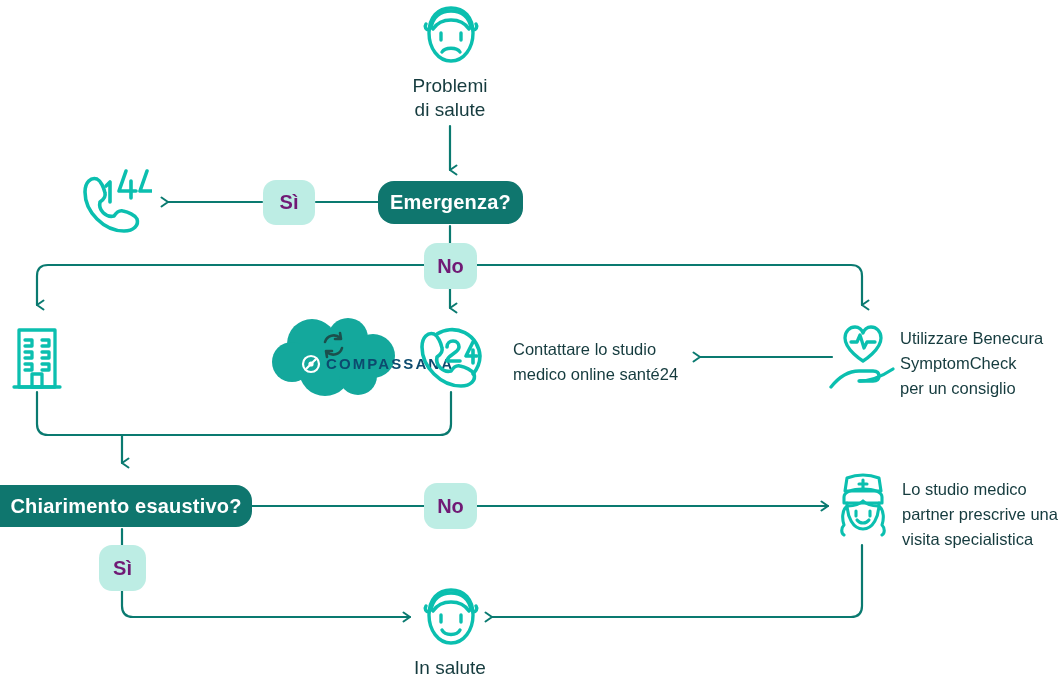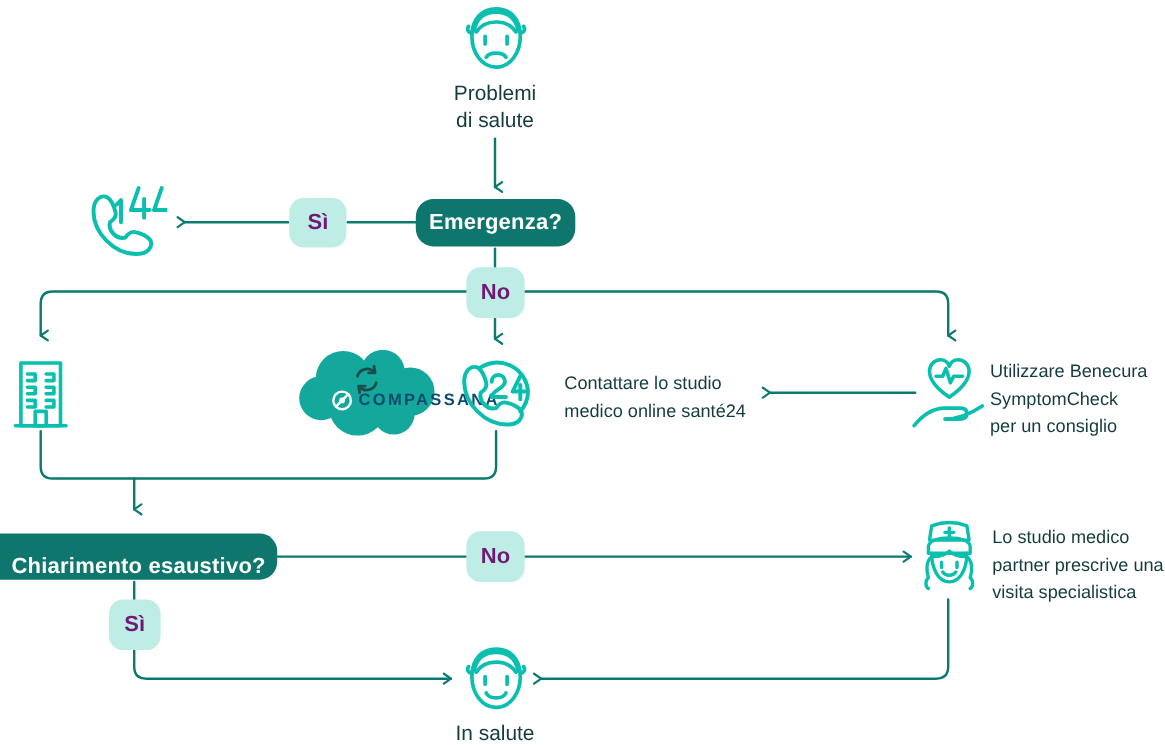--- a/index.html
+++ b/index.html
@@ -229,21 +229,21 @@
         <path d="M22,19 L28,19 L31,12 L35,25 L38,19 L46,19"></path>
         <path d="M2,64 C10,54 20,48 30,48 L44,48 C48,48 50,50 50,53 C50,56 48,58 44,58 L31,58"></path>
         <path d="M30,58 C42,58 52,54 64,46"></path>
       </g>
     </svg>
   </div>
   <div class="caption" style="left:900px;top:326px;width:175px;">Utilizzare Benecura
 SymptomCheck
 per un consiglio</div>
 
-  <div class="pill clipped-left" style="left:0px;top:485px;width:252px;height:42px;font-size:20px;align-items:flex-end;">
+  <div class="pill clipped-left" style="left:0px;top:485px;width:252px;height:42px;font-size:20px;">
     <span>Chiarimento esaustivo?</span>
   </div>
 
   <div class="chip" style="left:424px;top:483px;width:53px;height:46px;font-size:20px;">
     <span>No</span>
   </div>
 
   <div class="chip" style="left:99px;top:545px;width:47px;height:46px;font-size:20px;">
     <span>Sì</span>
   </div>

